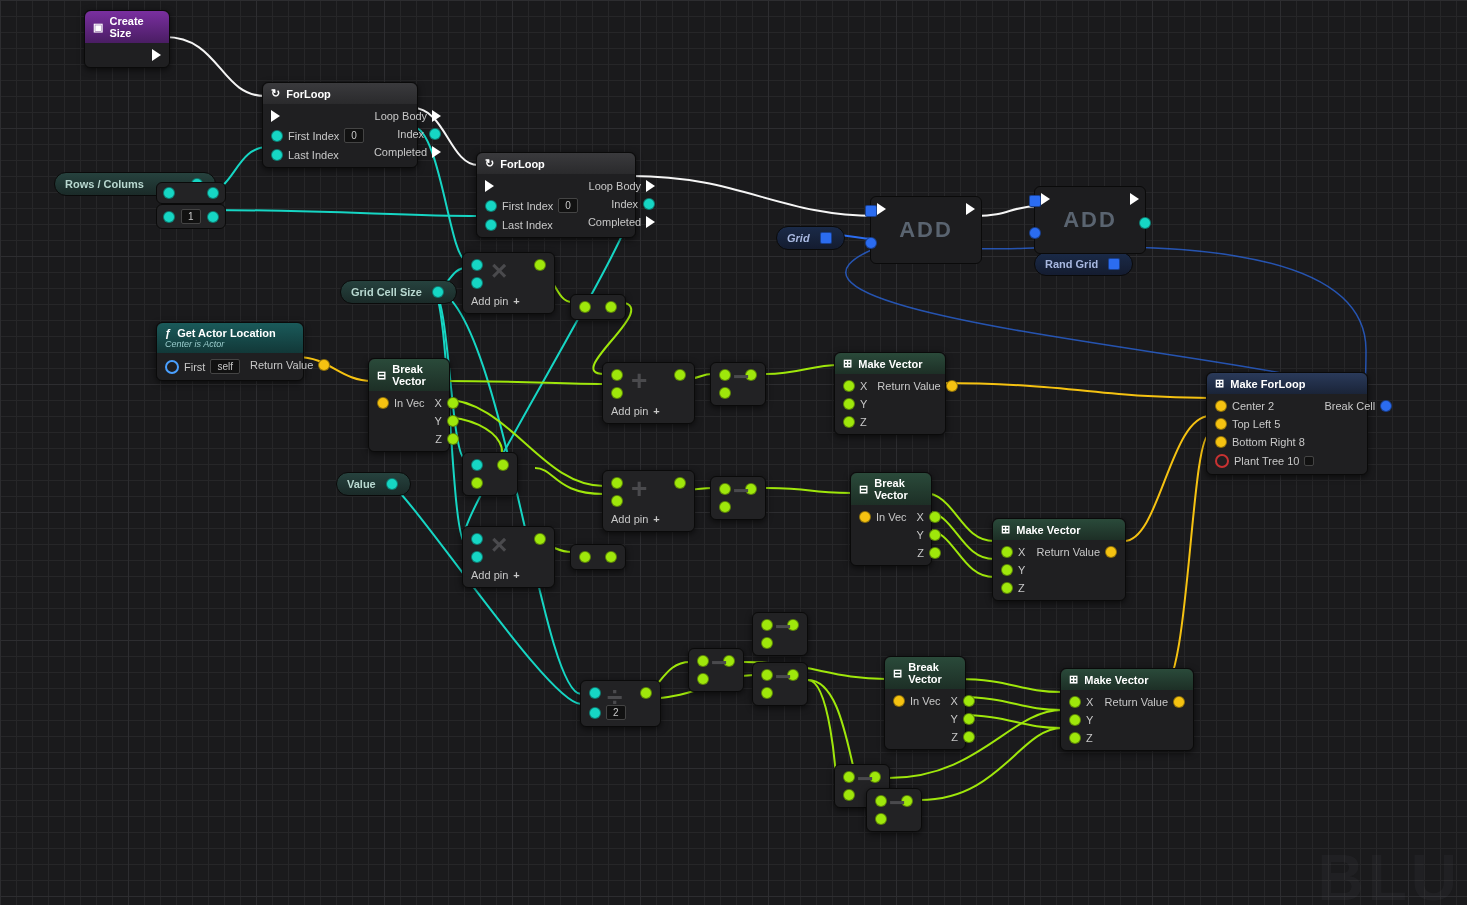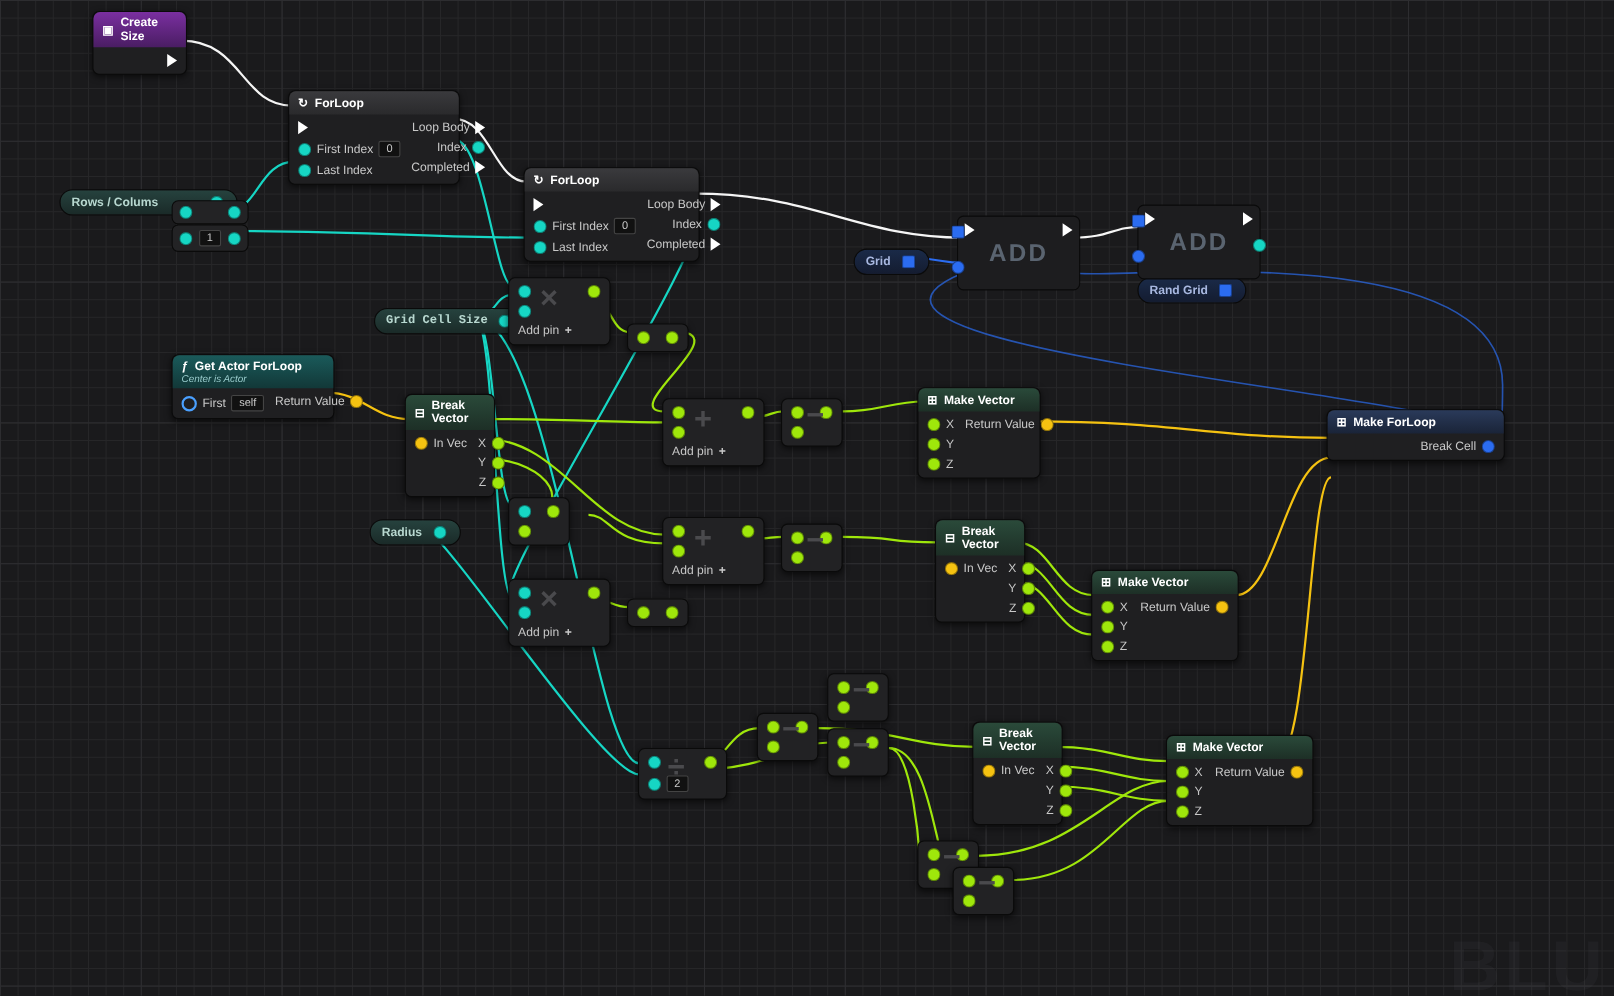--- a/index.html
+++ b/index.html
@@ -185,29 +185,29 @@
           <span>Completed</span>
         </div>
     </div>
   </div>
 </div>
 
 <div class="pill" style="left:54px;top:172px;gap:43px;">
     <span>Rows / Colums</span>
     <span class="dot teal"></span>
   </div>
-<div class="pill" style="left:340px;top:280px;font-family:Liberation Mono, monospace;">
+<div class="pill" style="left:340px;top:280px;">
     <span>Grid Cell Size</span>
     <span class="dot teal"></span>
   </div>
 <div class="pill" style="left:336px;top:472px;">
-    <span>Radius</span>
+    <span>Value</span>
     <span class="dot teal"></span>
   </div>
-<div class="pill blue" style="left:776px;top:226px;">
+<div class="pill blue" style="left:776px;top:226px;font-style:italic;">
     <span>Grid</span>
     <span class="dot blue" style="border-radius:2px"></span>
   </div>
 <div class="pill blue" style="left:1034px;top:252px;">
     <span>Rand Grid</span>
     <span class="dot blue" style="border-radius:2px"></span>
   </div>
 
 <div class="reroute" style="left:156px;top:182px;">
   <span class="dot teal"></span>
@@ -217,21 +217,21 @@
 <div class="reroute" style="left:156px;top:204px;">
   <span class="dot teal"></span>
   <span class="minibox">1</span>
   <span class="dot teal"></span>
 </div>
 
 <div class="node teal" style="left:156px;top:322px;width:146px;">
   <div class="hdr" style="flex-direction:column;align-items:flex-start;gap:0;">
     <div style="display:flex;gap:6px;">
         <span>ƒ</span>
-        <span>Get Actor ForLoop</span>
+        <span>Get Actor Location</span>
       </div>
     <div style="font-size:9px;font-style:italic;font-weight:normal;color:#9cc;">Center is Actor</div>
   </div>
   <div class="body">
     <div class="col">
         <div class="pin">
           <span class="dot blue" style="background:transparent;border:2px solid #4aa0ff"></span>
           <span>First</span>
           <span class="minibox">self</span>
         </div>
@@ -614,20 +614,39 @@
     </div>
   <div class="lbl">ADD</div>
 </div>
 
 <div class="node blue" style="left:1206px;top:372px;width:160px;">
   <div class="hdr">
       <span>⊞</span>
       <span>Make ForLoop</span>
     </div>
   <div class="body">
+    <div class="col">
+      <div class="pin">
+          <span class="dot yellow"></span>
+          <span>Center 2</span>
+        </div>
+      <div class="pin">
+          <span class="dot yellow"></span>
+          <span>Top Left 5</span>
+        </div>
+      <div class="pin">
+          <span class="dot yellow"></span>
+          <span>Bottom Right 8</span>
+        </div>
+      <div class="pin">
+          <span class="dot red"></span>
+          <span>Plant Tree 10</span>
+          <span class="minibox" style="width:8px;height:8px;padding:0;"></span>
+        </div>
+    </div>
     <div class="col r" style="margin-left:auto">
         <div class="pin r">
           <span class="dot blue"></span>
           <span>Break Cell</span>
         </div>
       </div>
   </div>
 </div>
 
 <div class="watermark">BLU</div>

